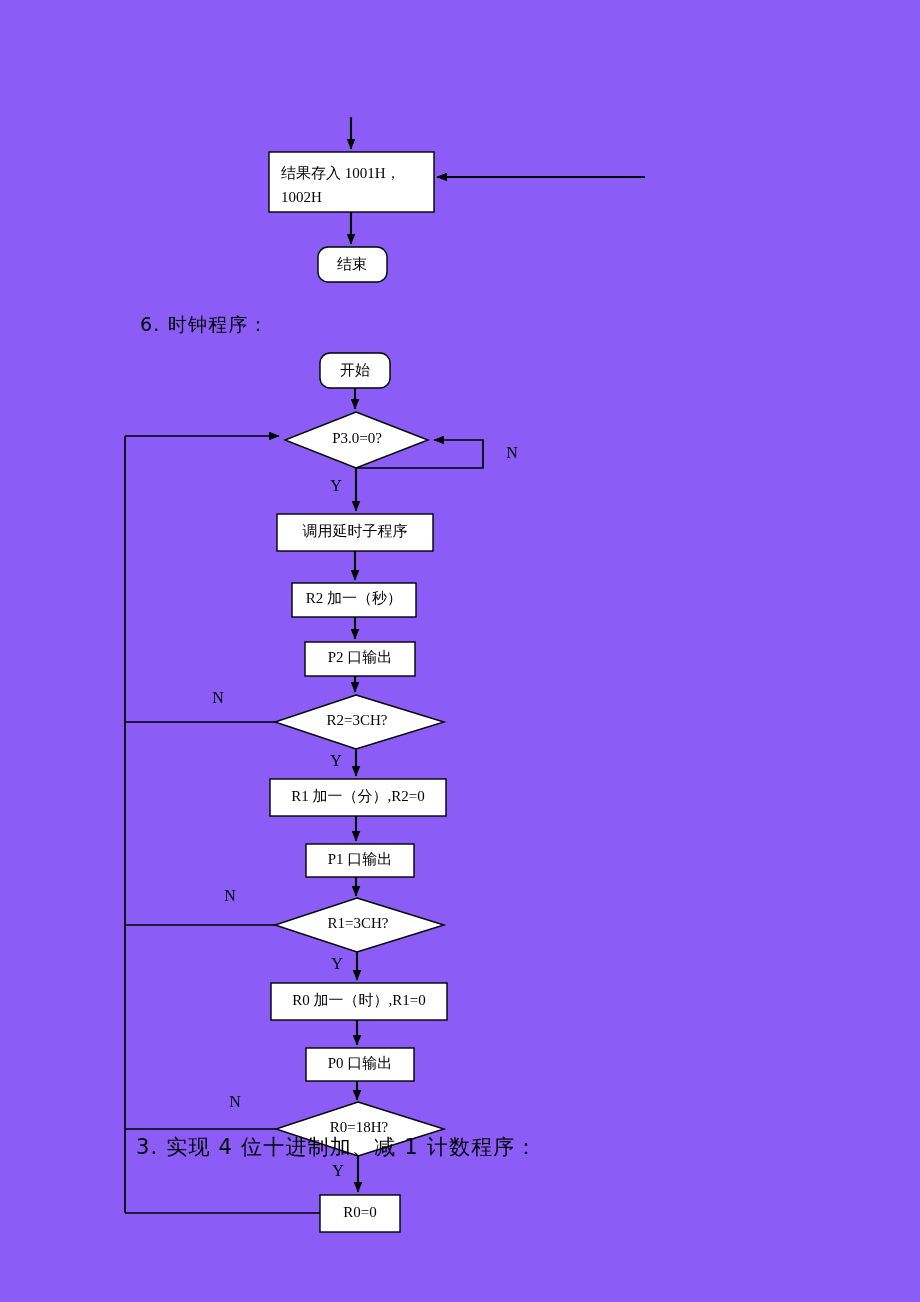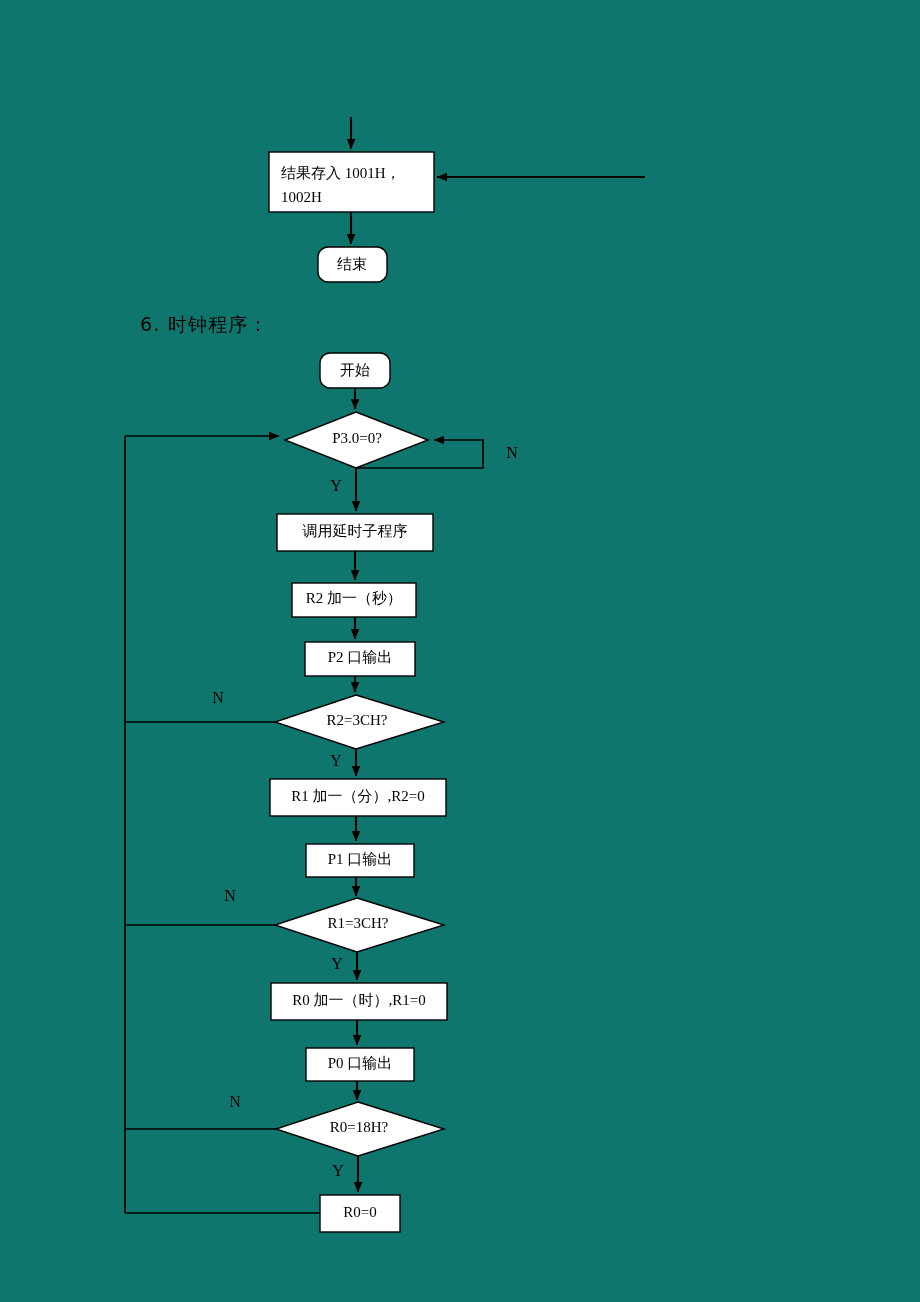--- a/index.html
+++ b/index.html
@@ -14,21 +14,21 @@
     font-family: "Liberation Serif", "DejaVu Serif", serif;
     color: #000000;
     overflow: hidden;
   }
   #page {
     position: absolute;
     left: 0;
     top: 0;
     width: 920px;
     height: 1302px;
-    background: #0f766e;
+    background: #8b5cf6;
   }
   svg#flow {
     position: absolute;
     left: 0;
     top: 0;
     width: 920px;
     height: 1302px;
   }
   svg#flow .shape {
     fill: #ffffff;
@@ -182,14 +182,15 @@
       <line class="conn-thin" x1="320" y1="1213" x2="125" y2="1213"></line>
 
       <line class="conn-thin" x1="125" y1="1213" x2="125" y2="436"></line>
       <line class="conn-thin" x1="125" y1="436" x2="279" y2="436" marker-end="url(#arrow)"></line>
 
     </g>
   </svg>
 
   <div class="heading" id="heading-clock">6. 时钟程序：</div>
 
+  <div class="heading" id="heading-counter">3. 实现 4 位十进制加、减 1 计数程序：</div>
 
 </div>
 
 </body></html>

